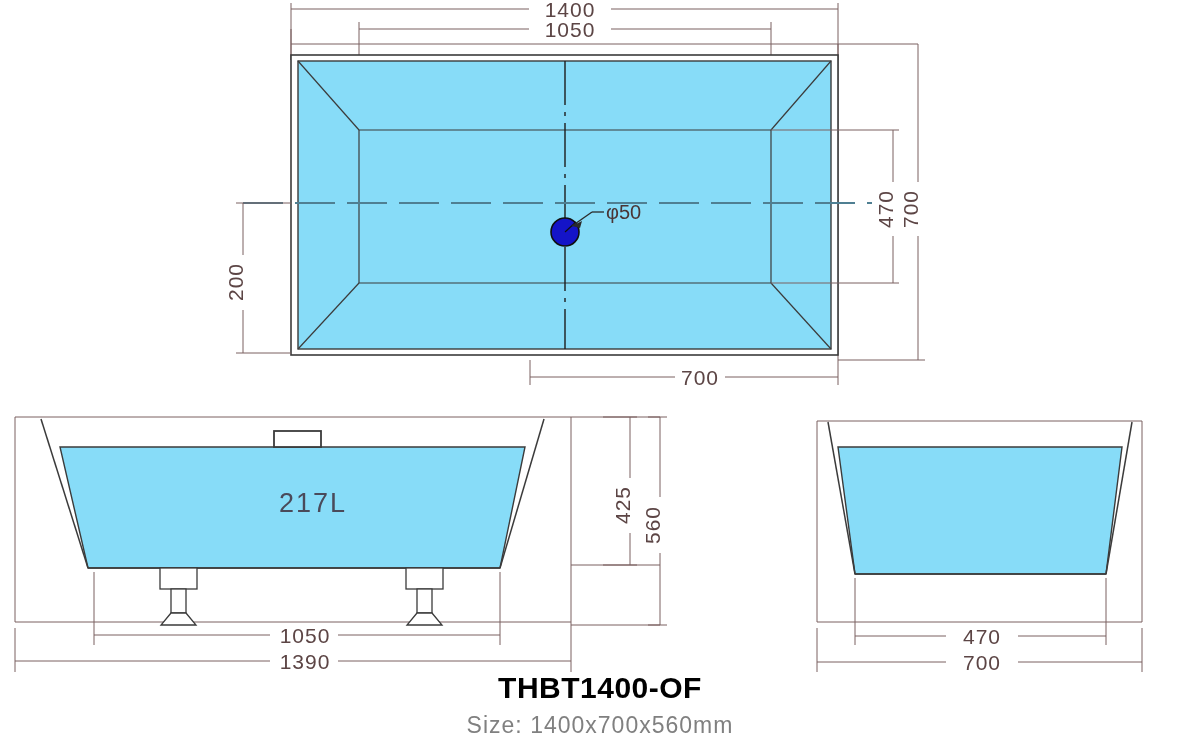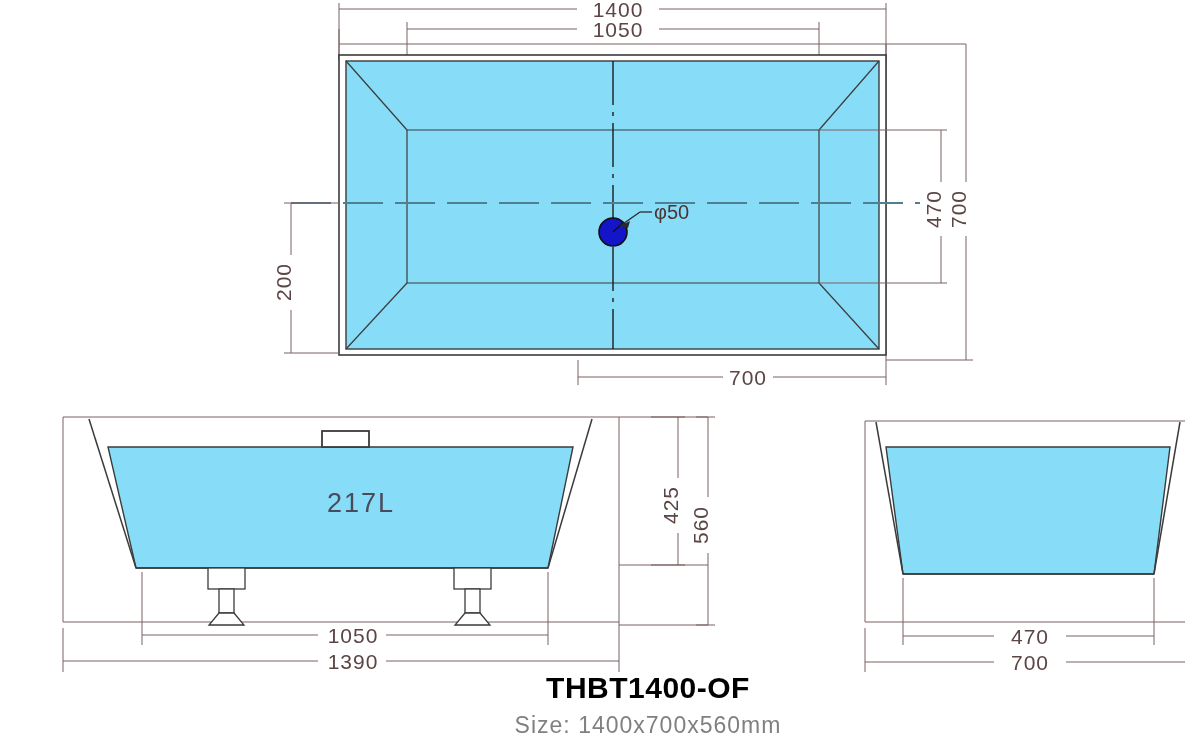--- a/index.html
+++ b/index.html
@@ -14,21 +14,20 @@
     position: relative;
     overflow: hidden;
     font-family: "Liberation Sans", sans-serif;
   }
   #drawing-root {
     position: absolute;
     left: 0;
     top: 0;
     width: 1051px;
     height: 745px;
-    margin-left: 48px;
   }
   svg#cad {
     display: block;
     width: 1185px;
     height: 745px;
   }
   .dim-text {
     font-family: "Liberation Sans", sans-serif;
     font-size: 21px;
     fill: #5c4545;

